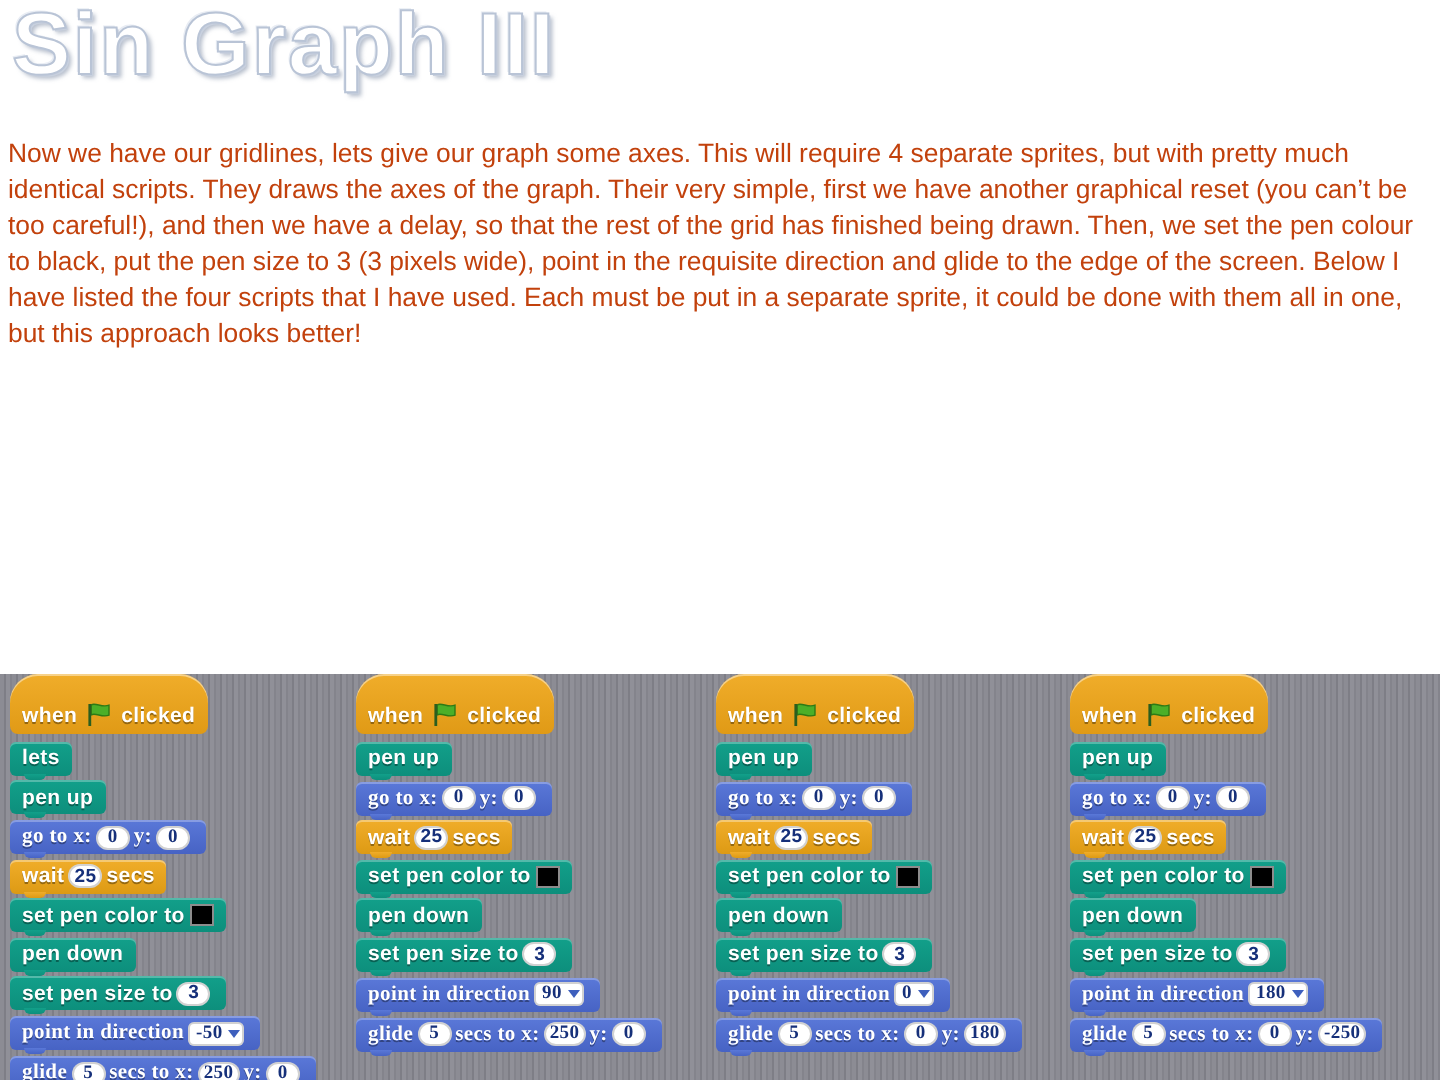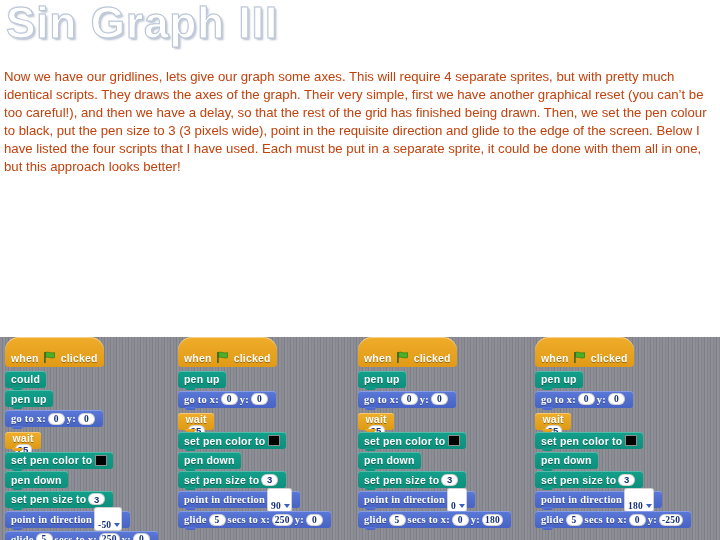--- a/index.html
+++ b/index.html
@@ -65,41 +65,41 @@
   .blk.hat{
     height:30px;align-items:flex-end;padding-bottom:3px;
     background:linear-gradient(#f0ad2a,#e09a16);
     border-radius:14px 14px 4px 4px;
     box-shadow:inset 0 1px 0 rgba(255,255,255,.45);
     margin-bottom:2px;
     justify-content:flex-end;
   }
   .blk.pen{background:linear-gradient(#12a08a,#0d8f7c);box-shadow:inset 0 1px 0 rgba(255,255,255,.28);}
   .blk.motion{background:linear-gradient(#5a78d8,#4763c4);box-shadow:inset 0 1px 0 rgba(255,255,255,.28);font-family:Liberation Serif, serif;}
-  .blk.control{background:linear-gradient(#f0ad2a,#dd9a14);box-shadow:inset 0 1px 0 rgba(255,255,255,.35);flex-direction:column;}
+  .blk.control{background:linear-gradient(#f0ad2a,#dd9a14);box-shadow:inset 0 1px 0 rgba(255,255,255,.35);}
 
   
   .blk.stack::after{
     content:"";position:absolute;left:7px;bottom:-2px;
     width:11px;height:3px;border-radius:0 0 3px 3px;
     background:inherit;
   }
 
   .oval{
     display:inline-flex;align-items:center;justify-content:center;
     background:#ffffff;color:#16307a;
     border-radius:8px;height:12px;min-width:11px;
     padding:0 3px;margin:0 2px;
     font-size:9.5px;font-weight:bold;text-shadow:none;
     box-shadow:inset 0 0 0 1px rgba(0,0,0,.18);
   }
   .dropdown{
     display:inline-flex;align-items:center;
     background:#ffffff;color:#16307a;
-    border-radius:3px;height:12px;padding:12px 2px 0 4px;margin:0 2px;
+    border-radius:3px;height:12px;padding:0 2px 0 4px;margin:0 2px;
     font-size:9.5px;font-weight:bold;text-shadow:none;
     box-shadow:inset 0 0 0 1px rgba(0,0,0,.18);
   }
   .dropdown .caret{
     width:0;height:0;margin-left:3px;
     border-left:3px solid transparent;border-right:3px solid transparent;
     border-top:4px solid #3d5fbd;
   }
   .swatch{
     display:inline-block;width:12px;height:11px;margin-left:3px;
@@ -116,21 +116,21 @@
 
 <div class="scripts-panel">
   <div class="script-col c1"><div class="blk hat">
         <span class="lbl">when</span>
         <svg viewBox="0 0 14 13" class="flag">
           <path d="M2.6 1.4 C5 0.2 8 3 11.5 1.6 L11.5 6.6 C8 8 5 5.2 2.6 6.4 Z" fill="#4caf28" stroke="#2e7a16" stroke-width=".7"></path>
           <rect x="1.2" y="1" width="1.4" height="11" fill="#2b5e1e"></rect>
         </svg>
         <span class="lbl">clicked</span>
       </div><br><div class="blk pen stack">
-        <span class="lbl">could</span>
+        <span class="lbl">lets</span>
       </div><br><div class="blk pen stack">
         <span class="lbl">pen up</span>
       </div><br><div class="blk motion stack">
         <span class="lbl">go to x:</span>
         <span class="oval">0</span>
         <span class="lbl">y:</span>
         <span class="oval">0</span>
       </div><br><div class="blk control stack">
         <span class="lbl">wait</span>
         <span class="oval">25</span>

